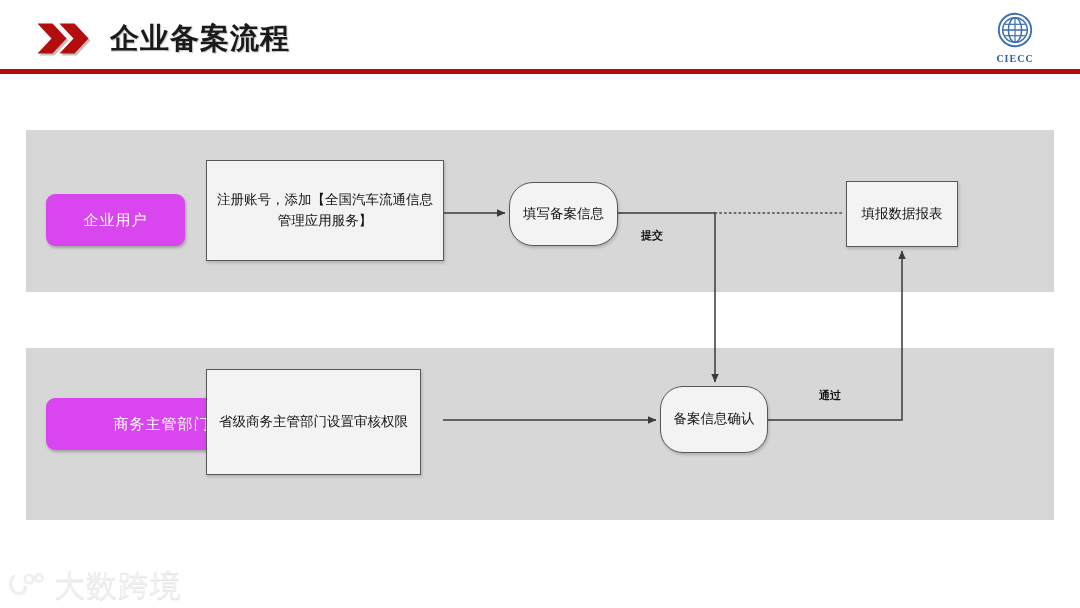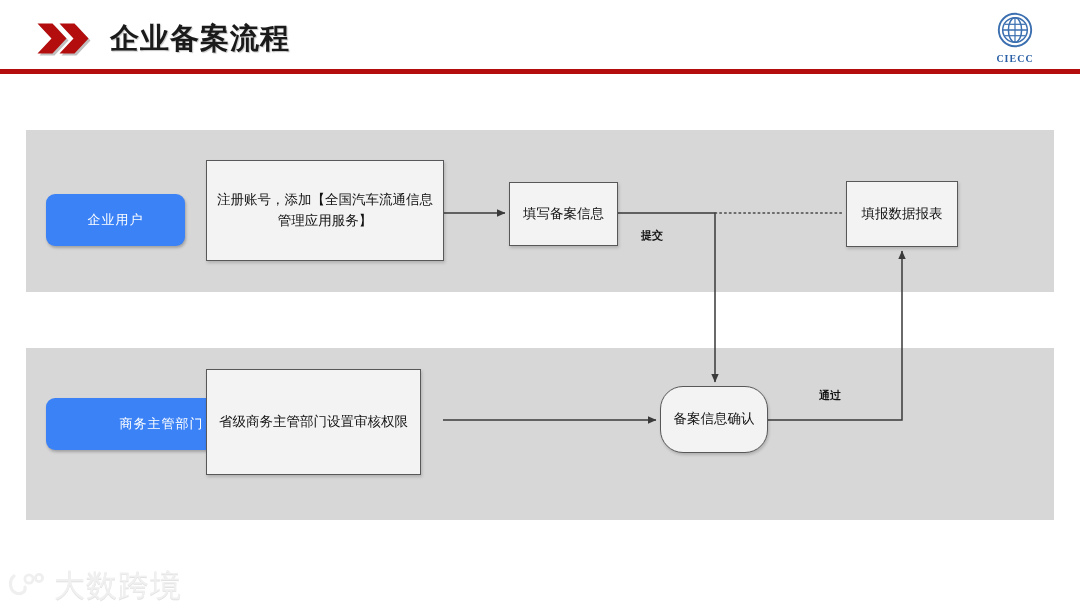--- a/index.html
+++ b/index.html
@@ -70,23 +70,23 @@
     width: 1028px;
     background: #d7d7d7;
   }
   #lane-enterprise { top: 130px; height: 162px; }
   #lane-authority  { top: 348px; height: 172px; }
 
   
   .role-badge {
     position: absolute;
     border-radius: 9px;
-    background: #3b82f6;
+    background: #d946ef;
     color: #ffffff;
-    font-size: 13px;
+    font-size: 15px;
     display: flex;
     align-items: center;
     justify-content: center;
     letter-spacing: 1px;
     box-shadow: 1px 2px 3px rgba(0,0,0,.25);
   }
   #badge-enterprise { left: 46px; top: 194px; width: 139px; height: 52px; }
   #badge-authority  { left: 46px; top: 398px; width: 137px; height: 52px; padding-left: 47px; }
 
   
@@ -99,21 +99,21 @@
     align-items: center;
     justify-content: center;
     text-align: center;
     font-size: 13.5px;
     color: #111111;
     line-height: 1.55;
     padding: 20px 8px;
     box-shadow: 1px 2px 3px rgba(0,0,0,.18);
   }
   #node-register  { left: 206px; top: 160px; width: 238px; height: 101px; }
-  #node-fillinfo  { left: 509px; top: 182px; width: 109px; height: 64px; }
+  #node-fillinfo  { left: 509px; top: 182px; width: 109px; height: 64px; border-radius: 24px; }
   #node-report    { left: 846px; top: 181px; width: 112px; height: 66px; }
   #node-setauth   { left: 206px; top: 369px; width: 215px; height: 106px; }
   #node-confirm   { left: 660px; top: 386px; width: 108px; height: 67px; border-radius: 23px; }
 
   
   .edge-label {
     position: absolute;
     font-size: 11px;
     font-weight: bold;
     color: #111111;

